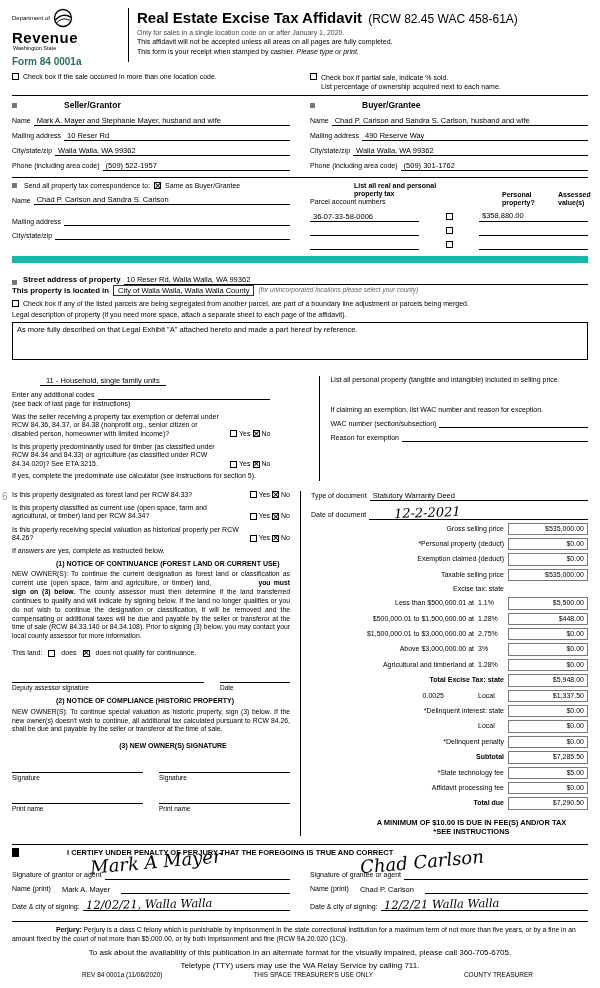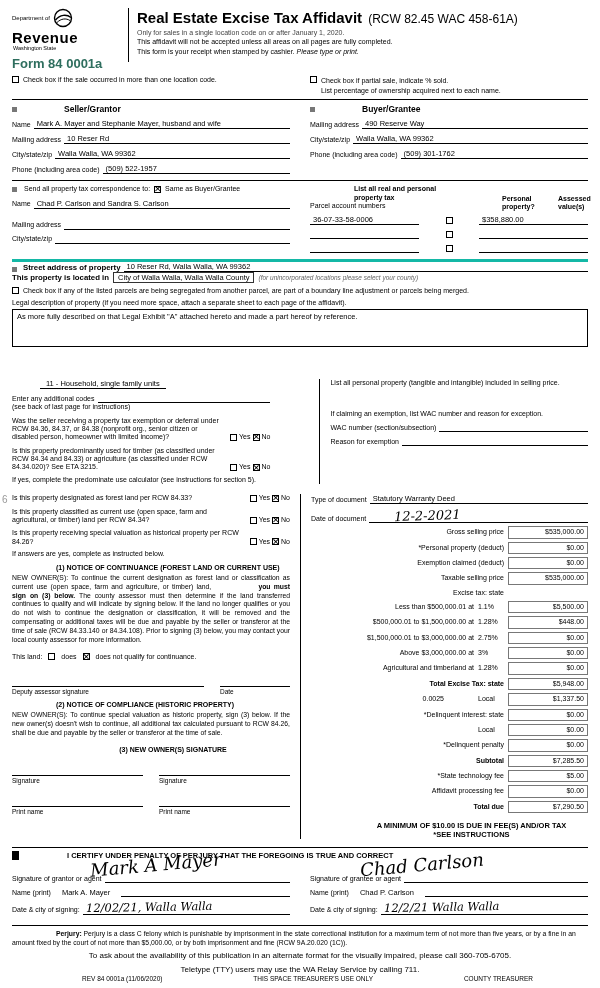--- a/index.html
+++ b/index.html
@@ -25,21 +25,21 @@
   .cb { display:inline-block; width:7px; height:7px; border:1px solid #000; position:relative; flex:none; background:#fff; vertical-align:-1px; }
   .cb.checked::before { content:"\2715"; position:absolute; left:-1px; top:-2.5px; font-size:9px; font-weight:bold; }
   .marker { display:inline-block; width:5px; height:5px; background:#777; margin-right:3px; flex:none; }
   
   .header { display:flex; gap:8px; }
   .logo-block { width:108px; }
   .logo-top { display:flex; align-items:center; gap:3px; }
   .dept-small { font-size:6px; }
   .dept-name { font-size:15px; font-weight:bold; letter-spacing:.5px; line-height:1; }
   .dept-sub { font-size:5.5px; margin-left:1px; }
-  .form-number { color:#2e6e5e; font-weight:bold; font-size:13px; margin-top:4px; }
+  .form-number { color:#2e6e5e; font-weight:bold; font-size:10px; margin-top:4px; }
   .header-divider { width:1px; background:#000; height:54px; }
   .title-block { flex:1; padding-top:1px; }
   .title { font-size:15px; font-weight:bold; }
   .title-ref { font-size:12px; margin-left:4px; }
   .note { font-size:7px; margin-top:1.5px; }
   
   .top-checks { display:flex; margin-top:5px; padding-bottom:4px; border-bottom:1px solid #000; }
   .tc-left { width:50%; display:flex; gap:4px; align-items:flex-start; }
   .tc-right { width:50%; display:flex; gap:4px; align-items:flex-start; padding-left:10px; }
   
@@ -47,28 +47,28 @@
   .sec-head { display:flex; align-items:center; font-size:8.5px; }
   .corr-row { margin-top:6px; border-top:1px solid #000; padding-top:4px; }
   .corr-line { display:flex; align-items:center; gap:4px; }
   .parcel-head { display:flex; align-items:flex-end; gap:4px; }
   .pcol1 { flex:1; }
   .pcol2 { width:52px; text-align:center; line-height:1.1; }
   .pcol3 { width:74px; text-align:left; line-height:1.1; }
   .parcel-row { display:flex; align-items:flex-end; gap:4px; margin-top:5px; }
   .parcel-row .pcol2 { border-bottom:none; }
   
-  .prop-sec { margin-top:6px; border-top:3px solid #14b8a6; padding-top:0; }
+  .prop-sec { margin-top:6px; border-top:7px solid #14b8a6; padding-top:12px; }
   .located-line { display:flex; align-items:center; gap:4px; margin-top:0; }
   .located-box { border:1px solid #333; padding:0 4px; min-height:10px; font-size:7.5px; }
   .seg-line { display:flex; gap:4px; margin-top:4px; align-items:flex-start; }
   .legal-label { margin-top:3px; }
   .legal-box { border:1px solid #000; min-height:38px; padding:2px 4px; margin-top:2px; }
   
-  .mid { margin-top:32px;gap:39px; }
+  .mid { margin-top:16px;gap:39px; }
   .code-line { margin-left:28px; }
   .code-val { display:inline-block; border-bottom:1px solid #000; padding:0 6px; }
   .q { display:flex; align-items:flex-end; margin-top:5px; }
   .qtext { flex:1; font-size:7px; padding-right:5px; }
   .yn { white-space:nowrap; font-size:7px; display:flex; align-items:center; gap:2px; flex:none; }
   .pp-space { height:22px; }
   
   .lower { margin-top:10px; }
   .sec6 { position:relative; }
   .sec-num { position:absolute; left:-10px; top:0; color:#999; font-size:10px; }
@@ -179,20 +179,24 @@
           <span class="lbl">Phone (including area code)</span>
           <span class="fill">(509) 522-1957</span>
         </div>
     </div>
     <div class="half pl">
       <div class="sec-head">
         <span class="marker"></span>
         <span class="b">Buyer/Grantee</span>
       </div>
       <div class="field">
+          <span class="lbl">Name</span>
+          <span class="fill">Chad P. Carlson and Sandra S. Carlson, husband and wife</span>
+        </div>
+      <div class="field">
           <span class="lbl">Mailing address</span>
           <span class="fill">490 Reserve Way</span>
         </div>
       <div class="field">
           <span class="lbl">City/state/zip</span>
           <span class="fill">Walla Walla, WA 99362</span>
         </div>
       <div class="field">
           <span class="lbl">Phone (including area code)</span>
           <span class="fill">(509) 301-1762</span>

